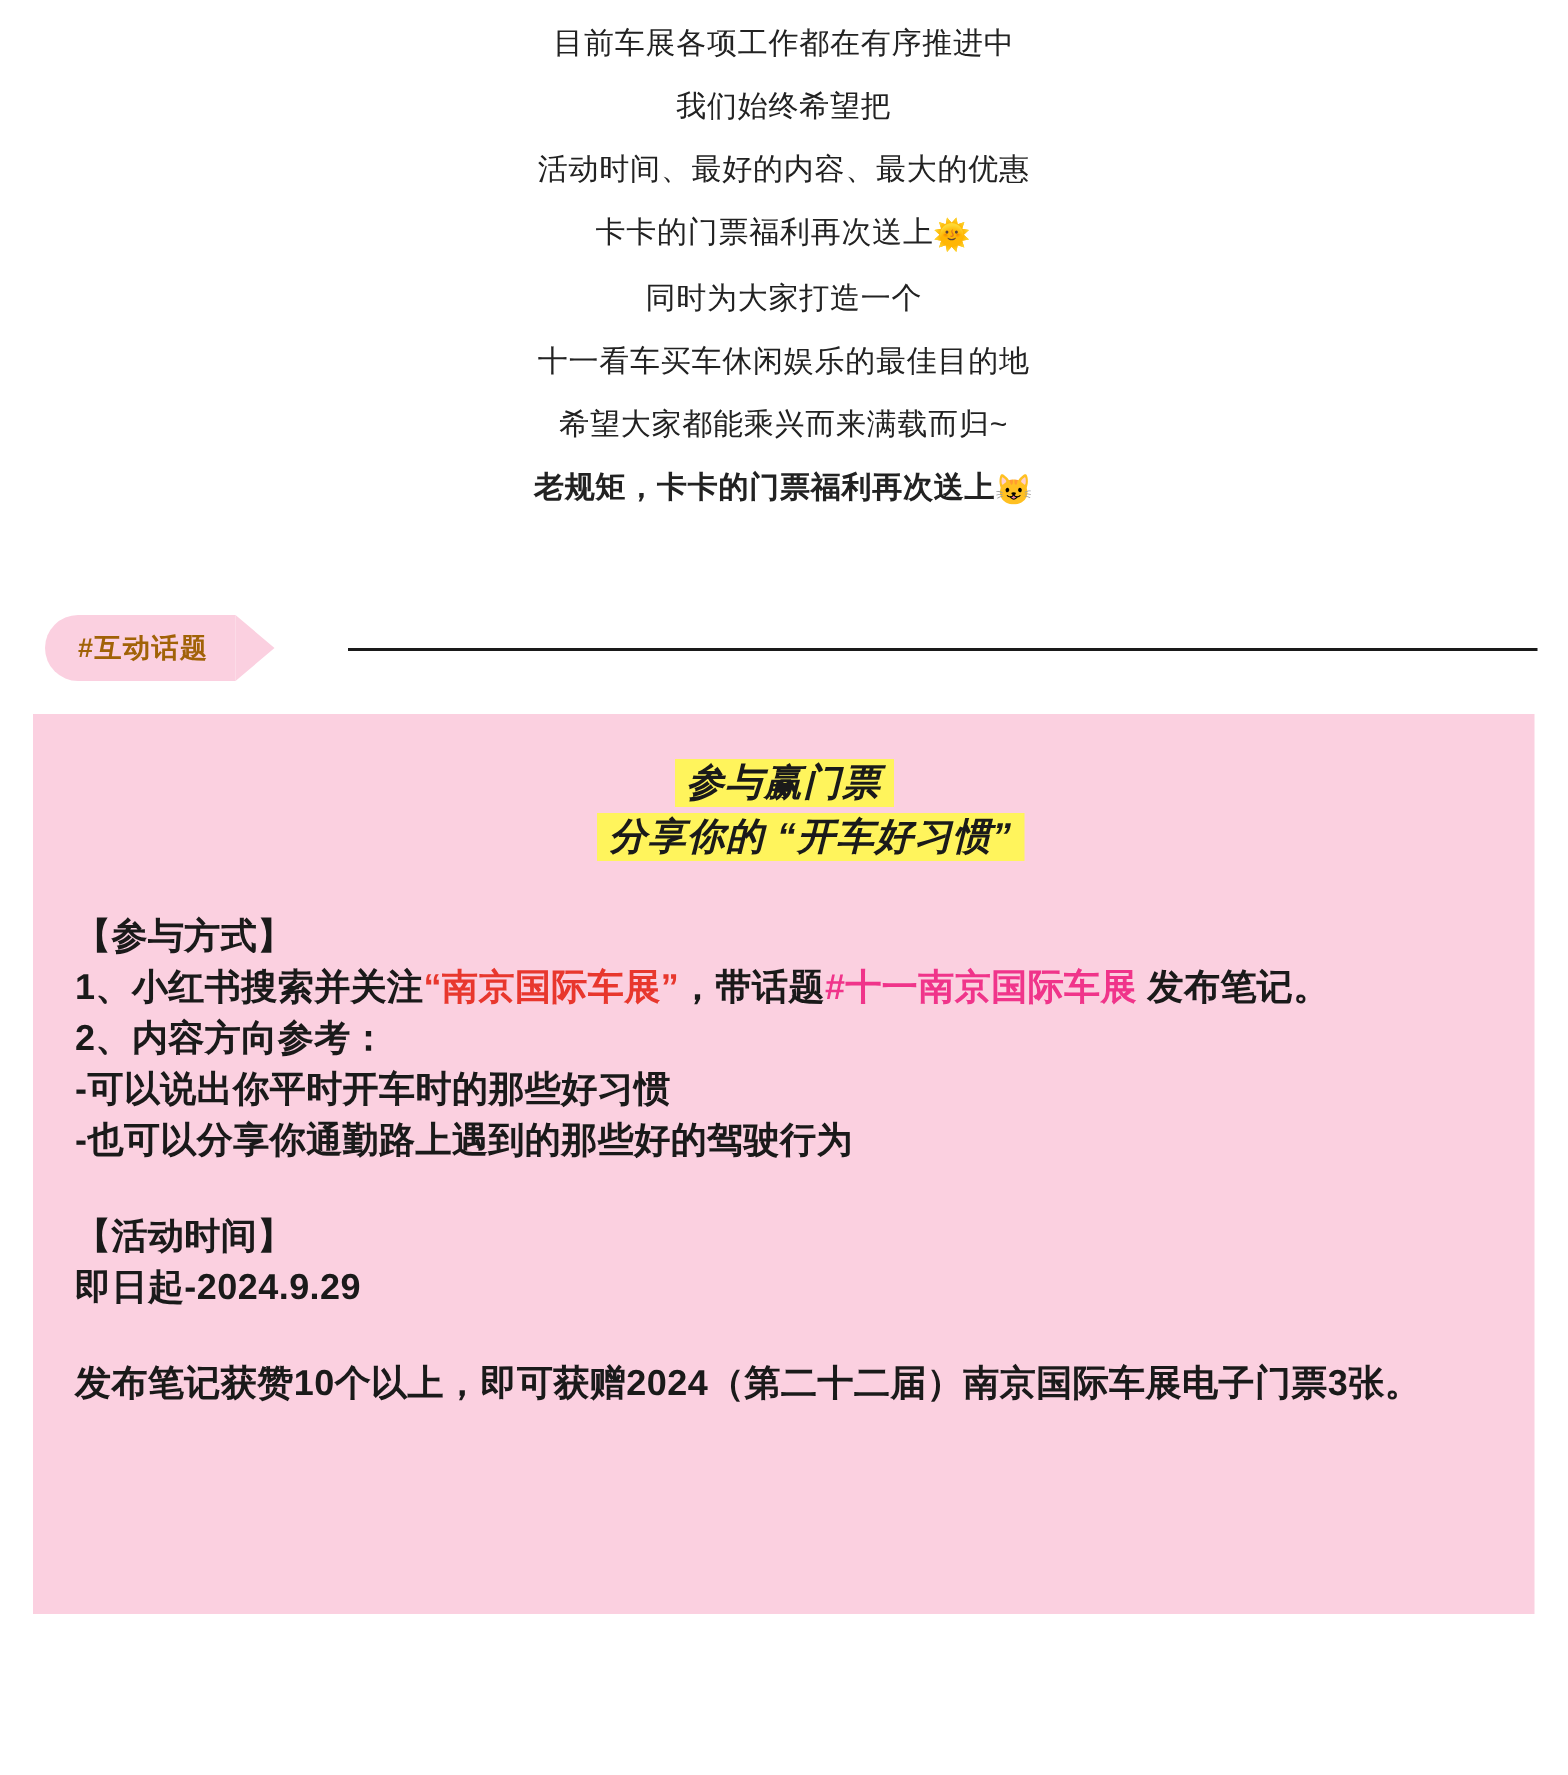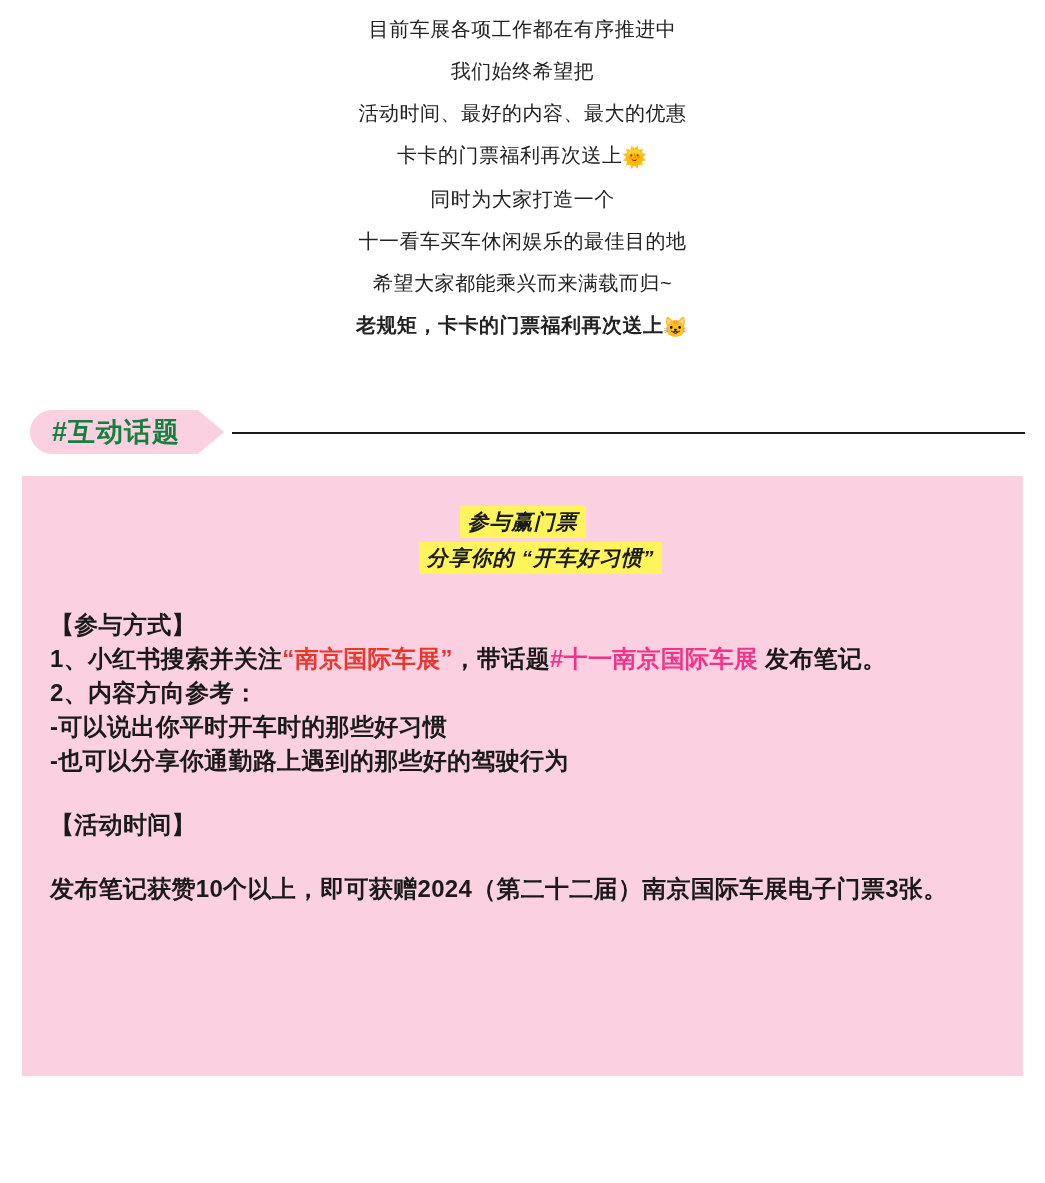--- a/index.html
+++ b/index.html
@@ -51,23 +51,23 @@
   }
   .ribbon-body {
     background: #fbd0e0;
     height: 44px;
     display: flex;
     align-items: center;
     padding: 0 18px 0 22px;
     border-radius: 22px 0 0 22px;
   }
   .ribbon-label {
-    font-size: 27px;
+    font-size: 18px;
     font-weight: bold;
-    color: #15803d;
+    color: #a16207;
     letter-spacing: 1px;
   }
   .ribbon-arrow {
     width: 0;
     height: 0;
     border-top: 22px solid #f2548f;
     border-bottom: 22px solid transparent;
     border-left: 0;
     border-right: 0;
     position: relative;
@@ -100,21 +100,21 @@
     padding: 30px 28px 40px 28px;
     box-sizing: border-box;
   }
   .card-title-wrap {
     text-align: center;
     margin-bottom: 34px;
   }
   .card-title {
     display: inline-block;
     background: #fff45c;
-    font-size: 21px;
+    font-size: 25px;
     font-weight: bold;
     font-style: italic;
     color: #1a1a1a;
     padding: 2px 8px;
     line-height: 28px;
     letter-spacing: 1px;
   }
   .card-title.second {
     margin-top: 4px;
     margin-left: 36px;
@@ -177,17 +177,18 @@
     <span>1、小红书搜索并关注</span><span class="hl-red">“南京国际车展”</span><span>，带话题</span><span class="hl-pink">#十一南京国际车展</span><span> 发布笔记。</span>
   </div>
 
   <div class="body-line">2、内容方向参考：</div>
   <div class="body-line">-可以说出你平时开车时的那些好习惯</div>
   <div class="body-line">-也可以分享你通勤路上遇到的那些好的驾驶行为</div>
 
   <div class="spacer-line"></div>
 
   <div class="body-line">【活动时间】</div>
+  <div class="body-line">即日起-2024.9.29</div>
 
   <div class="spacer-line"></div>
 
   <div class="body-line">发布笔记获赞10个以上，即可获赠2024（第二十二届）南京国际车展电子门票3张。</div>
 </div>
 
 </body></html>

